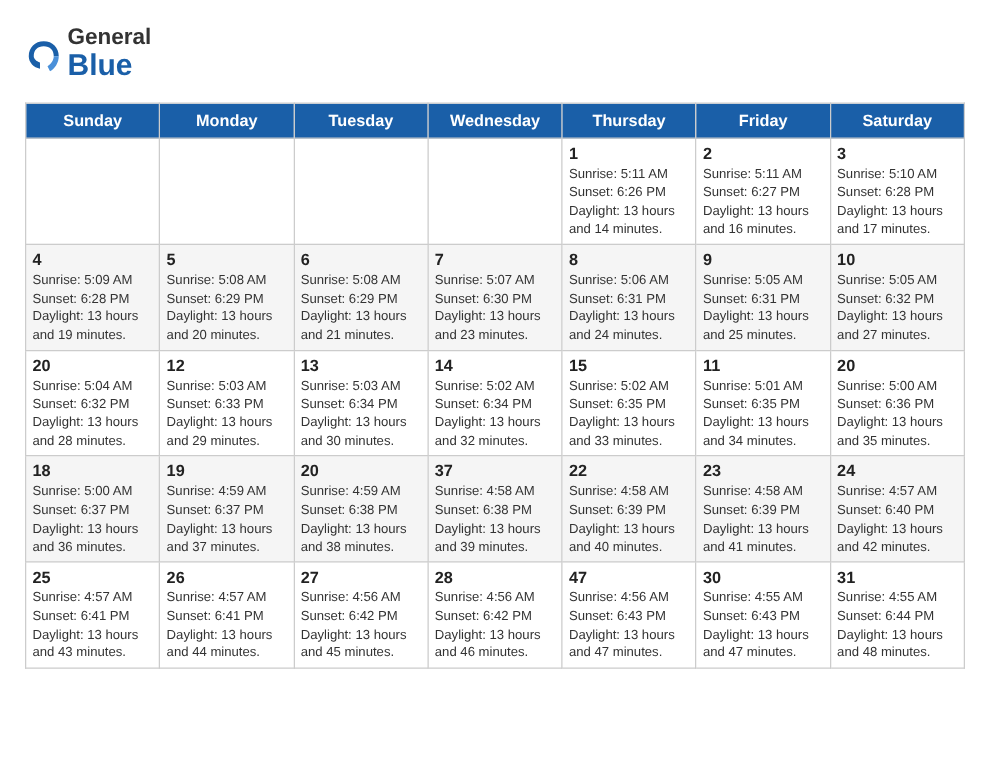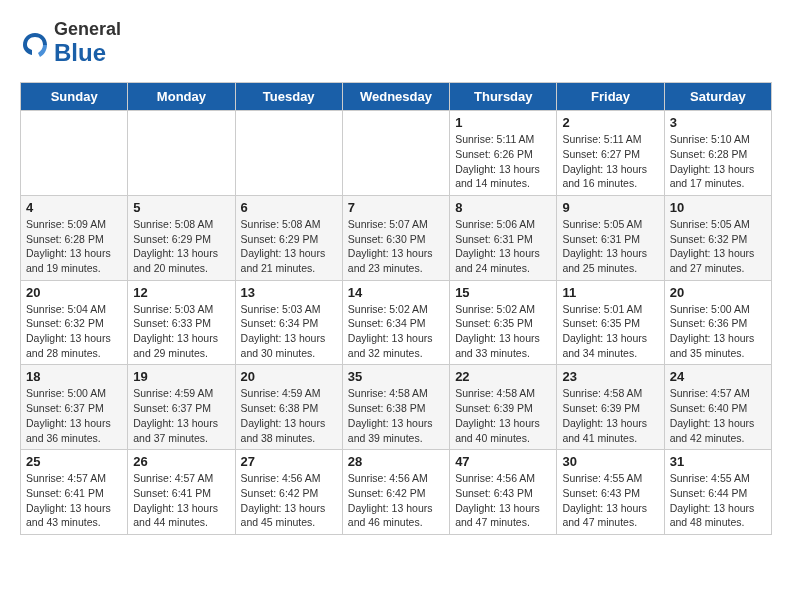--- a/index.html
+++ b/index.html
@@ -248,21 +248,21 @@
 Sunset: 6:37 PM
 Daylight: 13 hours and 37 minutes.</div>
         </td>
         <td>
           <span class="day-num">20</span>
           <div class="day-info">Sunrise: 4:59 AM
 Sunset: 6:38 PM
 Daylight: 13 hours and 38 minutes.</div>
         </td>
         <td>
-          <span class="day-num">35</span>
+          <span class="day-num">37</span>
           <div class="day-info">Sunrise: 4:58 AM
 Sunset: 6:38 PM
 Daylight: 13 hours and 39 minutes.</div>
         </td>
         <td>
           <span class="day-num">22</span>
           <div class="day-info">Sunrise: 4:58 AM
 Sunset: 6:39 PM
 Daylight: 13 hours and 40 minutes.</div>
         </td>

